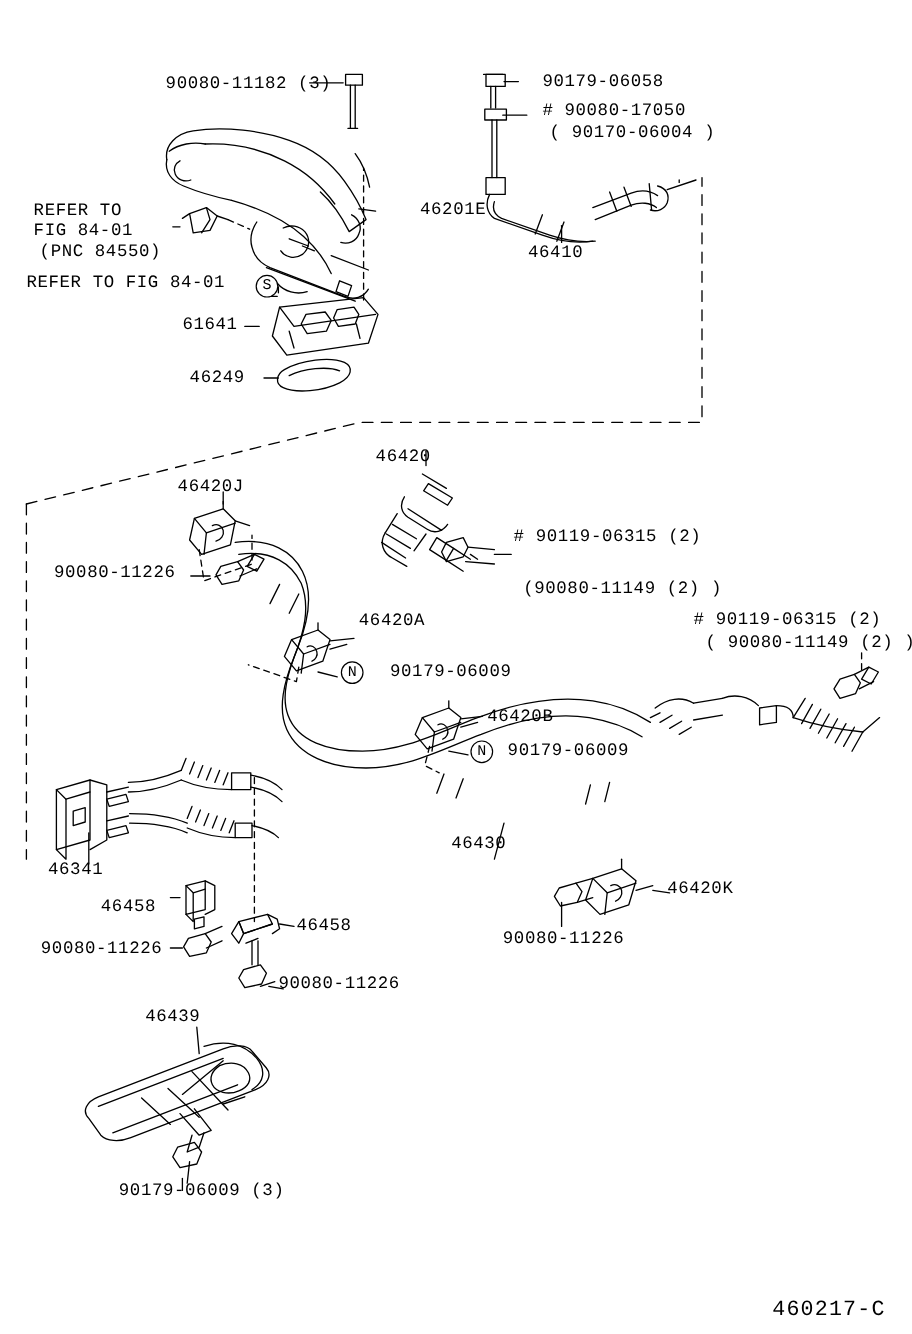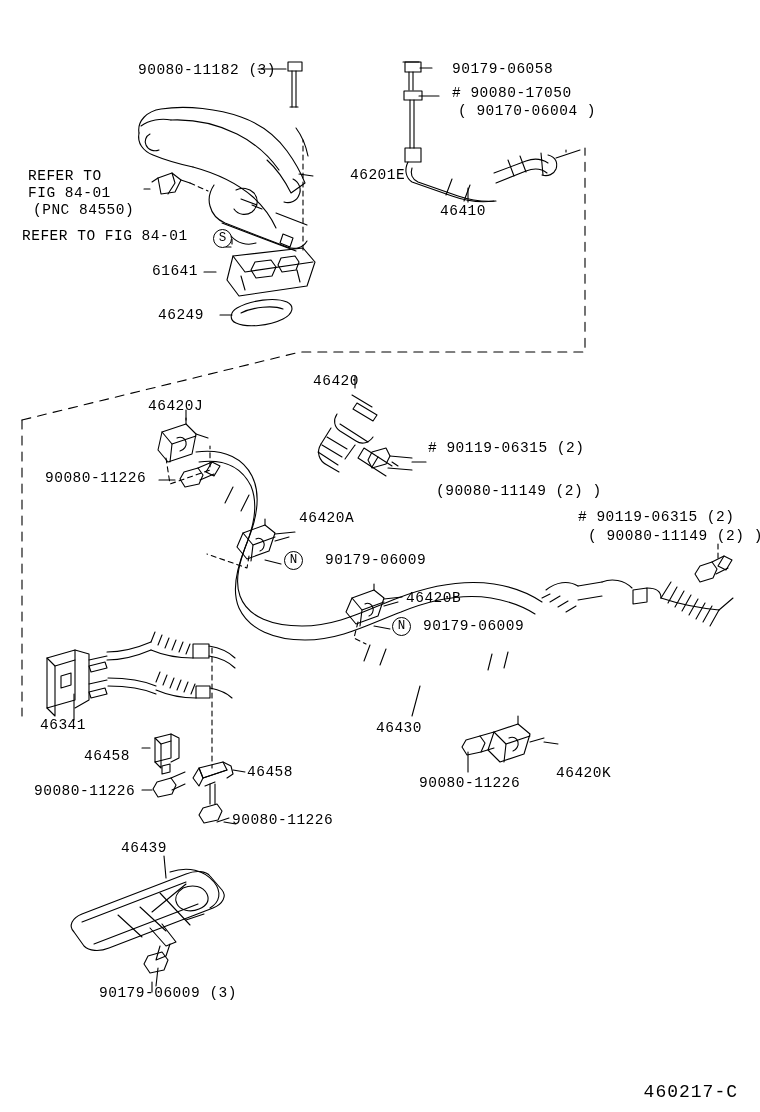--- a/index.html
+++ b/index.html
@@ -387,22 +387,22 @@
   <div class="lbl" style="left:325px; top:552px;">90179-06009</div>
   <div class="lbl" style="left:406px; top:590px;">46420B</div>
   <div class="lbl" style="left:423px; top:618px;">90179-06009</div>
 
   <div class="lbl" style="left:40px; top:717px;">46341</div>
   <div class="lbl" style="left:84px; top:748px;">46458</div>
   <div class="lbl" style="left:34px; top:783px;">90080-11226</div>
   <div class="lbl" style="left:247px; top:764px;">46458</div>
   <div class="lbl" style="left:232px; top:812px;">90080-11226</div>
 
-  <div class="lbl" style="left:376px; top:720px;">46430</div>
-  <div class="lbl" style="left:556px; top:733px;margin-top:32px;">46420K</div>
+  <div class="lbl" style="left:376px; top:696px;">46430</div>
+  <div class="lbl" style="left:556px; top:733px;">46420K</div>
   <div class="lbl" style="left:419px; top:775px;">90080-11226</div>
 
   <div class="lbl" style="left:121px; top:840px;">46439</div>
   <div class="lbl" style="left:99px; top:985px;">90179-06009 (3)</div>
 
   <div class="circ" style="left:213px; top:229px;">S</div>
   <div class="circ" style="left:284px; top:551px;">N</div>
   <div class="circ" style="left:392px; top:617px;">N</div>
 
   <div class="footer">460217-C</div>

